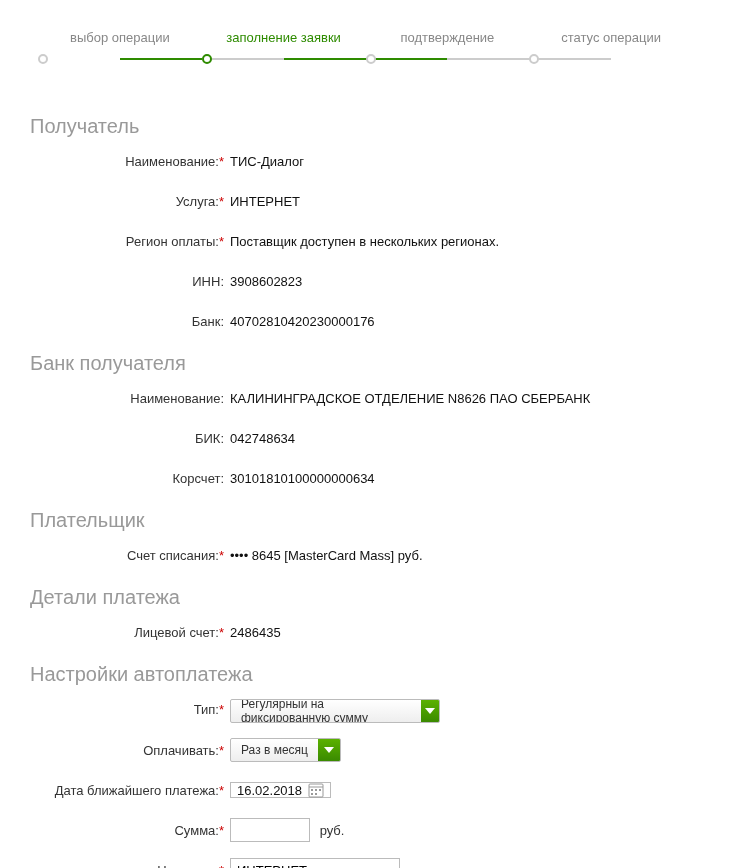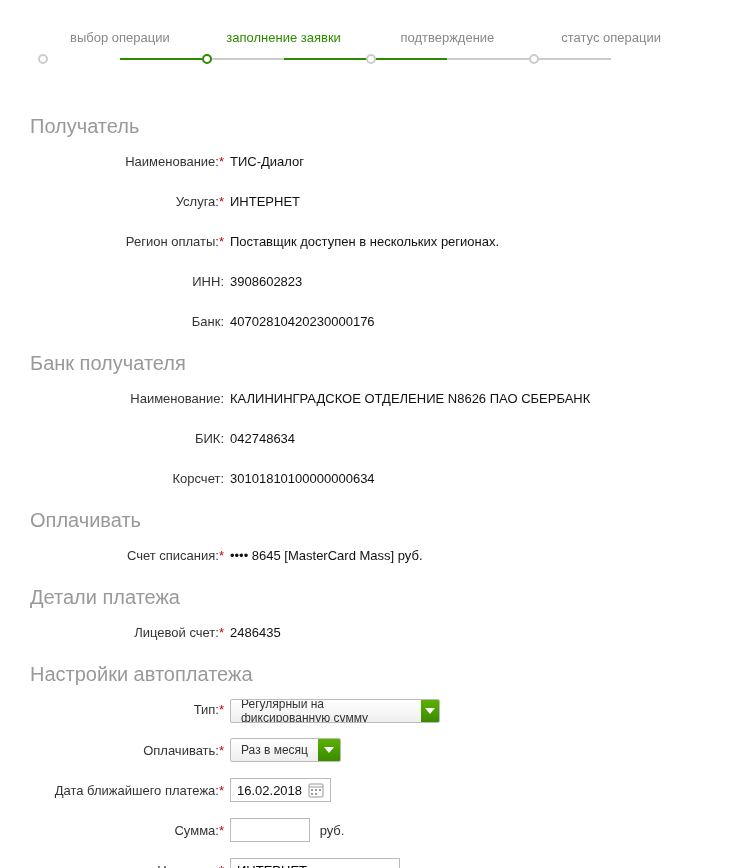--- a/index.html
+++ b/index.html
@@ -116,21 +116,21 @@
     align-items: center;
     justify-content: center;
   }
   .select-btn svg { width: 10px; height: 6px; fill: #fff; }
   .select.wide { width: 210px; justify-content: flex-end; }
   .select.narrow { justify-content: space-between; }
   .date-field {
     display: inline-flex;
     align-items: center;
     border: 1px solid #bbb;
-    height: 24px;
+    height: 16px;
     padding: 0 6px;
     gap: 6px;
     background: #fff;
   }
   .date-field span { font-size: 13px; color: #111; }
   .date-field svg { width: 16px; height: 16px; }
   .text-input {
     border: 1px solid #bbb;
     height: 24px;
     padding: 0 6px;
@@ -206,21 +206,21 @@
 </div>
 <div class="row">
   <div class="label-col"><span>БИК:</span></div>
   <div class="value-col">042748634</div>
 </div>
 <div class="row">
   <div class="label-col"><span>Корсчет:</span></div>
   <div class="value-col">30101810100000000634</div>
 </div>
 
-<div class="section-title">Оплачивать</div>
+<div class="section-title">Плательщик</div>
 <div class="row">
   <div class="label-col"><span>Счет списания:</span><span class="req">*</span></div>
   <div class="value-col">•••• 8645  [MasterCard Mass]  руб.</div>
 </div>
 
 <div class="section-title">Детали платежа</div>
 <div class="row">
   <div class="label-col"><span>Лицевой счет:</span><span class="req">*</span></div>
   <div class="value-col">2486435</div>
 </div>

